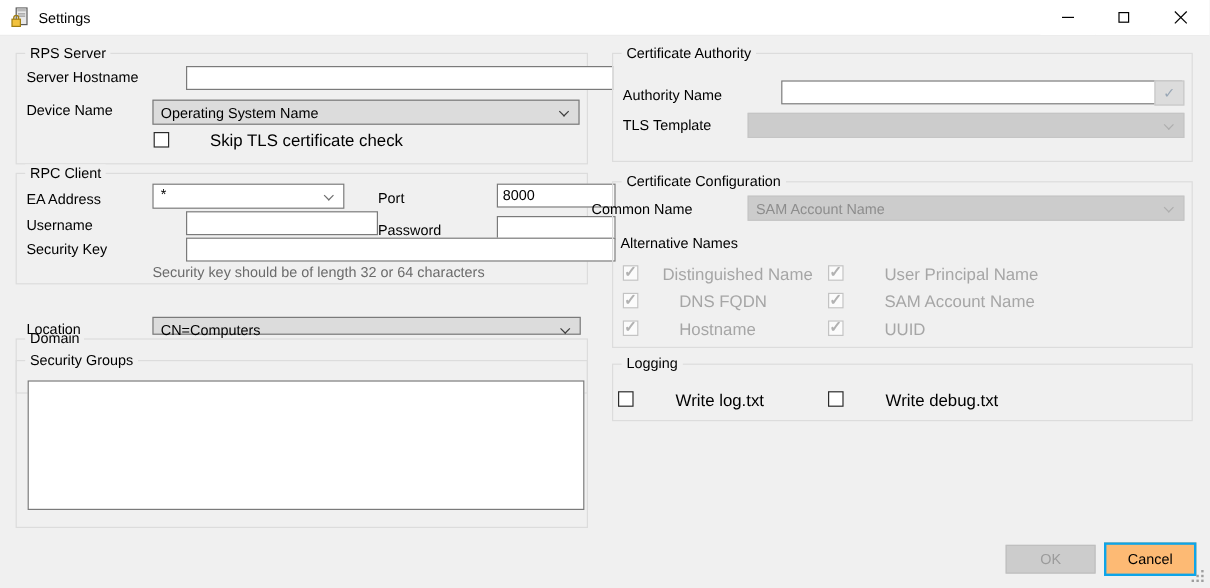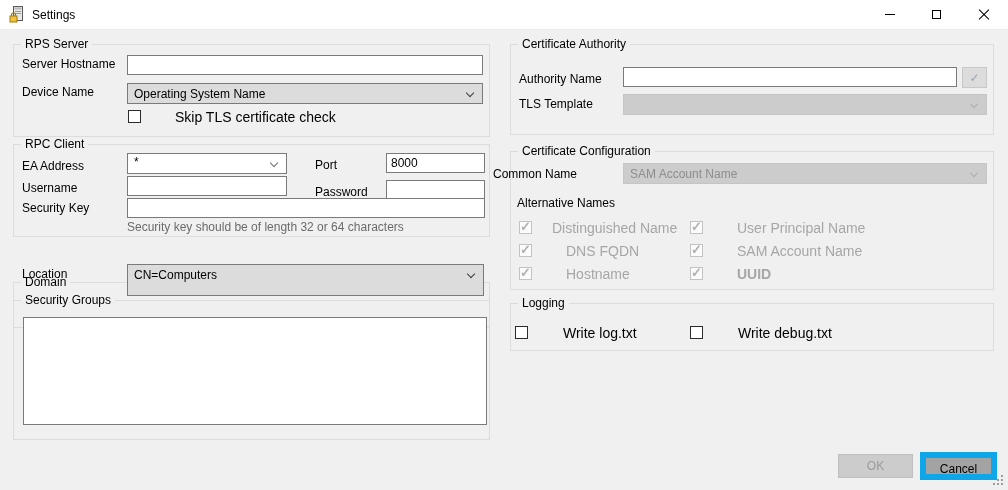--- a/index.html
+++ b/index.html
@@ -19,40 +19,40 @@
   .glyph-max { width:9px; height:9px; border:1px solid #000; background:transparent; }
   .glyph-close { position:relative; width:12px; height:12px; }
   .glyph-close i { position:absolute; left:-1px; top:5px; width:14px; height:1px; background:#000; }
   .glyph-close i:first-child { transform:rotate(45deg); }
   .glyph-close i:last-child  { transform:rotate(-45deg); }
   
   .groupbox { position:absolute; border:1px solid #dcdcdc; }
   .gtitle { position:absolute; top:-8px; left:7px; background:#f0f0f0; padding:0 4px; font-size:12px; white-space:nowrap; }
   
   .lbl { position:absolute; font-size:12px; white-space:nowrap; line-height:14px; }
-  .tb { position:absolute; border:1px solid #7a7a7a; background:#fff; font-size:12px; font-family:inherit; padding:0 4px; outline:none; }
+  .tb { position:absolute; border:1px solid #7a7a7a; background:#fff; font-size:12px; font-family:inherit; padding:0 4px; outline:none;margin-left:28px; }
   .combo { position:absolute; border:1px solid #7a7a7a; background:#dcdcdc; }
   .combo .ctext { position:absolute; left:6px; top:3px; white-space:nowrap; font-size:12px; }
   .combo.white { background:#fff; }
   .combo.disabled { background:#cccccc; border-color:#c5c5c5; }
   .combo.disabled .ctext { color:#8d8d8d; }
   .chev { position:absolute; right:9px; top:6px; width:6px; height:6px; border-right:1.5px solid #3c3c3c; border-bottom:1.5px solid #3c3c3c; transform:rotate(45deg); }
   .combo.white .chev { border-color:#6f6f6f; }
   .combo.disabled .chev { border-color:#aeaeae; }
   .cb { position:absolute; width:13px; height:13px; border:1px solid #2b2b2b; background:#fff; }
   .cb.disabled { border-color:#c3c3c3; background:#fbfbfb; }
   .cb .mark { position:absolute; left:0px; top:-3px; font-size:13px; font-weight:bold; color:#b2b2b2; line-height:15px; }
   .cblbl { position:absolute; font-size:14px; white-space:nowrap; line-height:14px;margin-left:28px; }
   .cblbl.disabled { color:#a6a6a6; }
   .hint { position:absolute; font-size:12px; color:#6b6b6b; white-space:nowrap; }
   .listbox { position:absolute; background:#fff; border:1px solid #7a7a7a; }
   .mini-btn { position:absolute; background:#dcdcdc; border:1px solid #c8c8c8; color:#98a6b5; font-size:12px; text-align:center; line-height:18px; }
   
   .btn-ok { position:absolute; left:838px; top:454px; width:75px; height:24px; background:#cccccc; border:1px solid #bfbfbf; color:#9b9b9b; font-size:12px; text-align:center; line-height:22px; }
-  .btn-cancel { position:absolute; left:920px; top:452px; width:77px; height:28px; background:#a3a3a3; border:6px solid #0ea5e9; color:#000; font-size:12px; text-align:center; line-height:23px; }
+  .btn-cancel { position:absolute; left:920px; top:452px; width:77px; height:28px; background:#fdba74; border:2px solid #0ea5e9; color:#000; font-size:12px; text-align:center; line-height:23px; }
   
   .grip { position:absolute; right:3px; bottom:3px; width:12px; height:12px; }
   .grip::before { content:""; position:absolute; left:8px; top:0; width:2px; height:2px; background:#9d9d9d;
     box-shadow: -4px 4px #9d9d9d, 0 4px #9d9d9d, -8px 8px #9d9d9d, -4px 8px #9d9d9d, 0 8px #9d9d9d; }
 </style>
 </head>
 <body>
 
 <div class="titlebar">
   <svg class="app-icon" viewBox="0 0 18 18">
@@ -106,21 +106,21 @@
 <span class="lbl" style="left:315px; top:185px;">Password</span>
 <input class="tb" style="left: 386px; top: 180px; width: 99px; height: 20px;" value="">
 <span class="lbl" style="left:22px; top:201px;">Security Key</span>
 <input class="tb" style="left: 127px; top: 198px; width: 358px; height: 20px;" value="">
 <span class="hint" style="left:127px; top:220px;">Security key should be of length 32 or 64 characters</span>
 
 <div class="groupbox" style="left:13px; top:245px; width:477px; height:46px;margin-top:37px;">
   <span class="gtitle">Domain</span>
 </div>
 <span class="lbl" style="left:22px; top:267px;">Location</span>
-<div class="combo" style="left:127px; top:264px; width:357px; height:32px;text-decoration:underline;">
+<div class="combo" style="left:127px; top:264px; width:357px; height:15px;text-decoration:underline;">
   <span class="ctext">CN=Computers</span>
   <span class="chev"></span>
 </div>
 
 <div class="groupbox" style="left:13px; top:300px; width:477px; height:140px;">
   <span class="gtitle">Security Groups</span>
 </div>
 <div class="listbox" style="left:23px; top:317px; width:464px; height:108px;"></div>
 
 <div class="groupbox" style="left:510px; top:44px; width:484px; height:91px;">
@@ -163,21 +163,21 @@
   </span>
 <span class="cblbl disabled" style="left:709px; top:244px;">SAM Account Name</span>
 
 <span class="cb disabled" style="left:519px; top:267px;">
     <span class="mark">✓</span>
   </span>
 <span class="cblbl disabled" style="left:538px; top:267px;">Hostname</span>
 <span class="cb disabled" style="left:690px; top:267px;">
     <span class="mark">✓</span>
   </span>
-<span class="cblbl disabled" style="left:709px; top:267px;font-weight:bold;">UUID</span>
+<span class="cblbl disabled" style="left:709px; top:267px;">UUID</span>
 
 <div class="groupbox" style="left:510px; top:303px; width:484px; height:48px;">
   <span class="gtitle">Logging</span>
 </div>
 <span class="cb" style="left:515px; top:326px;"></span>
 <span class="cblbl" style="left:535px; top:326px;">Write log.txt</span>
 <span class="cb" style="left:690px; top:326px;"></span>
 <span class="cblbl" style="left:710px; top:326px;">Write debug.txt</span>
 
 <button class="btn-ok">OK</button>

